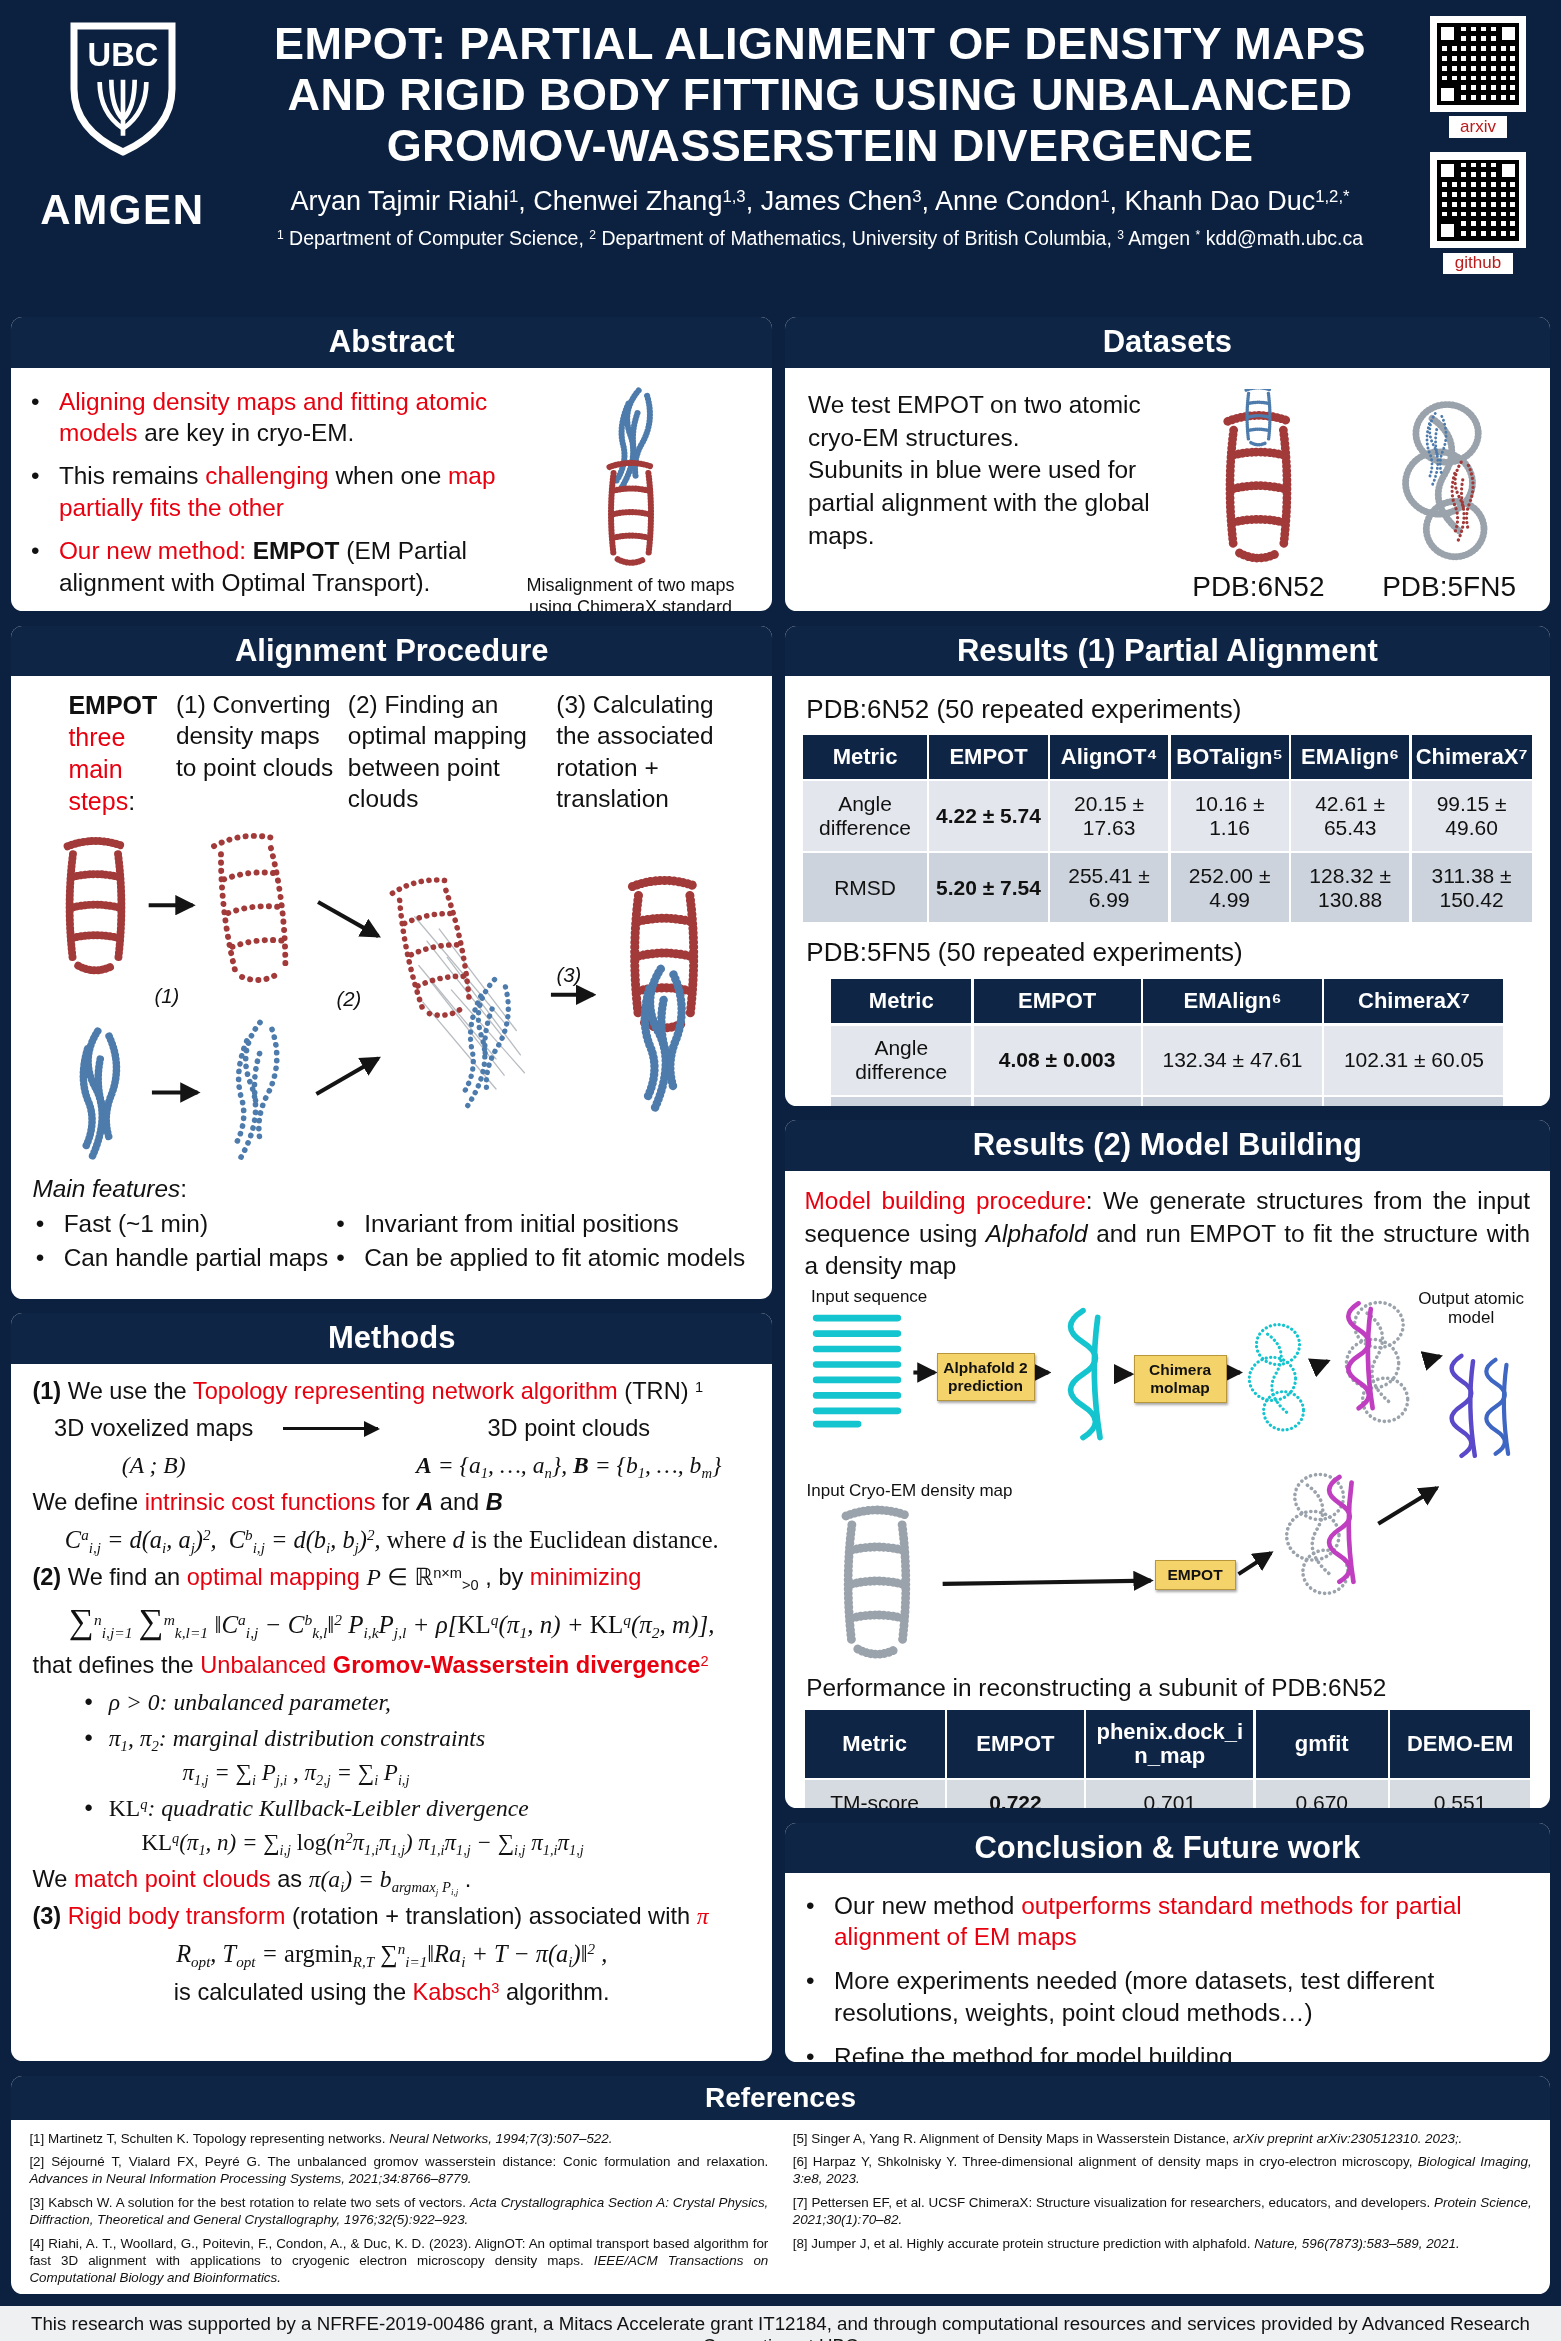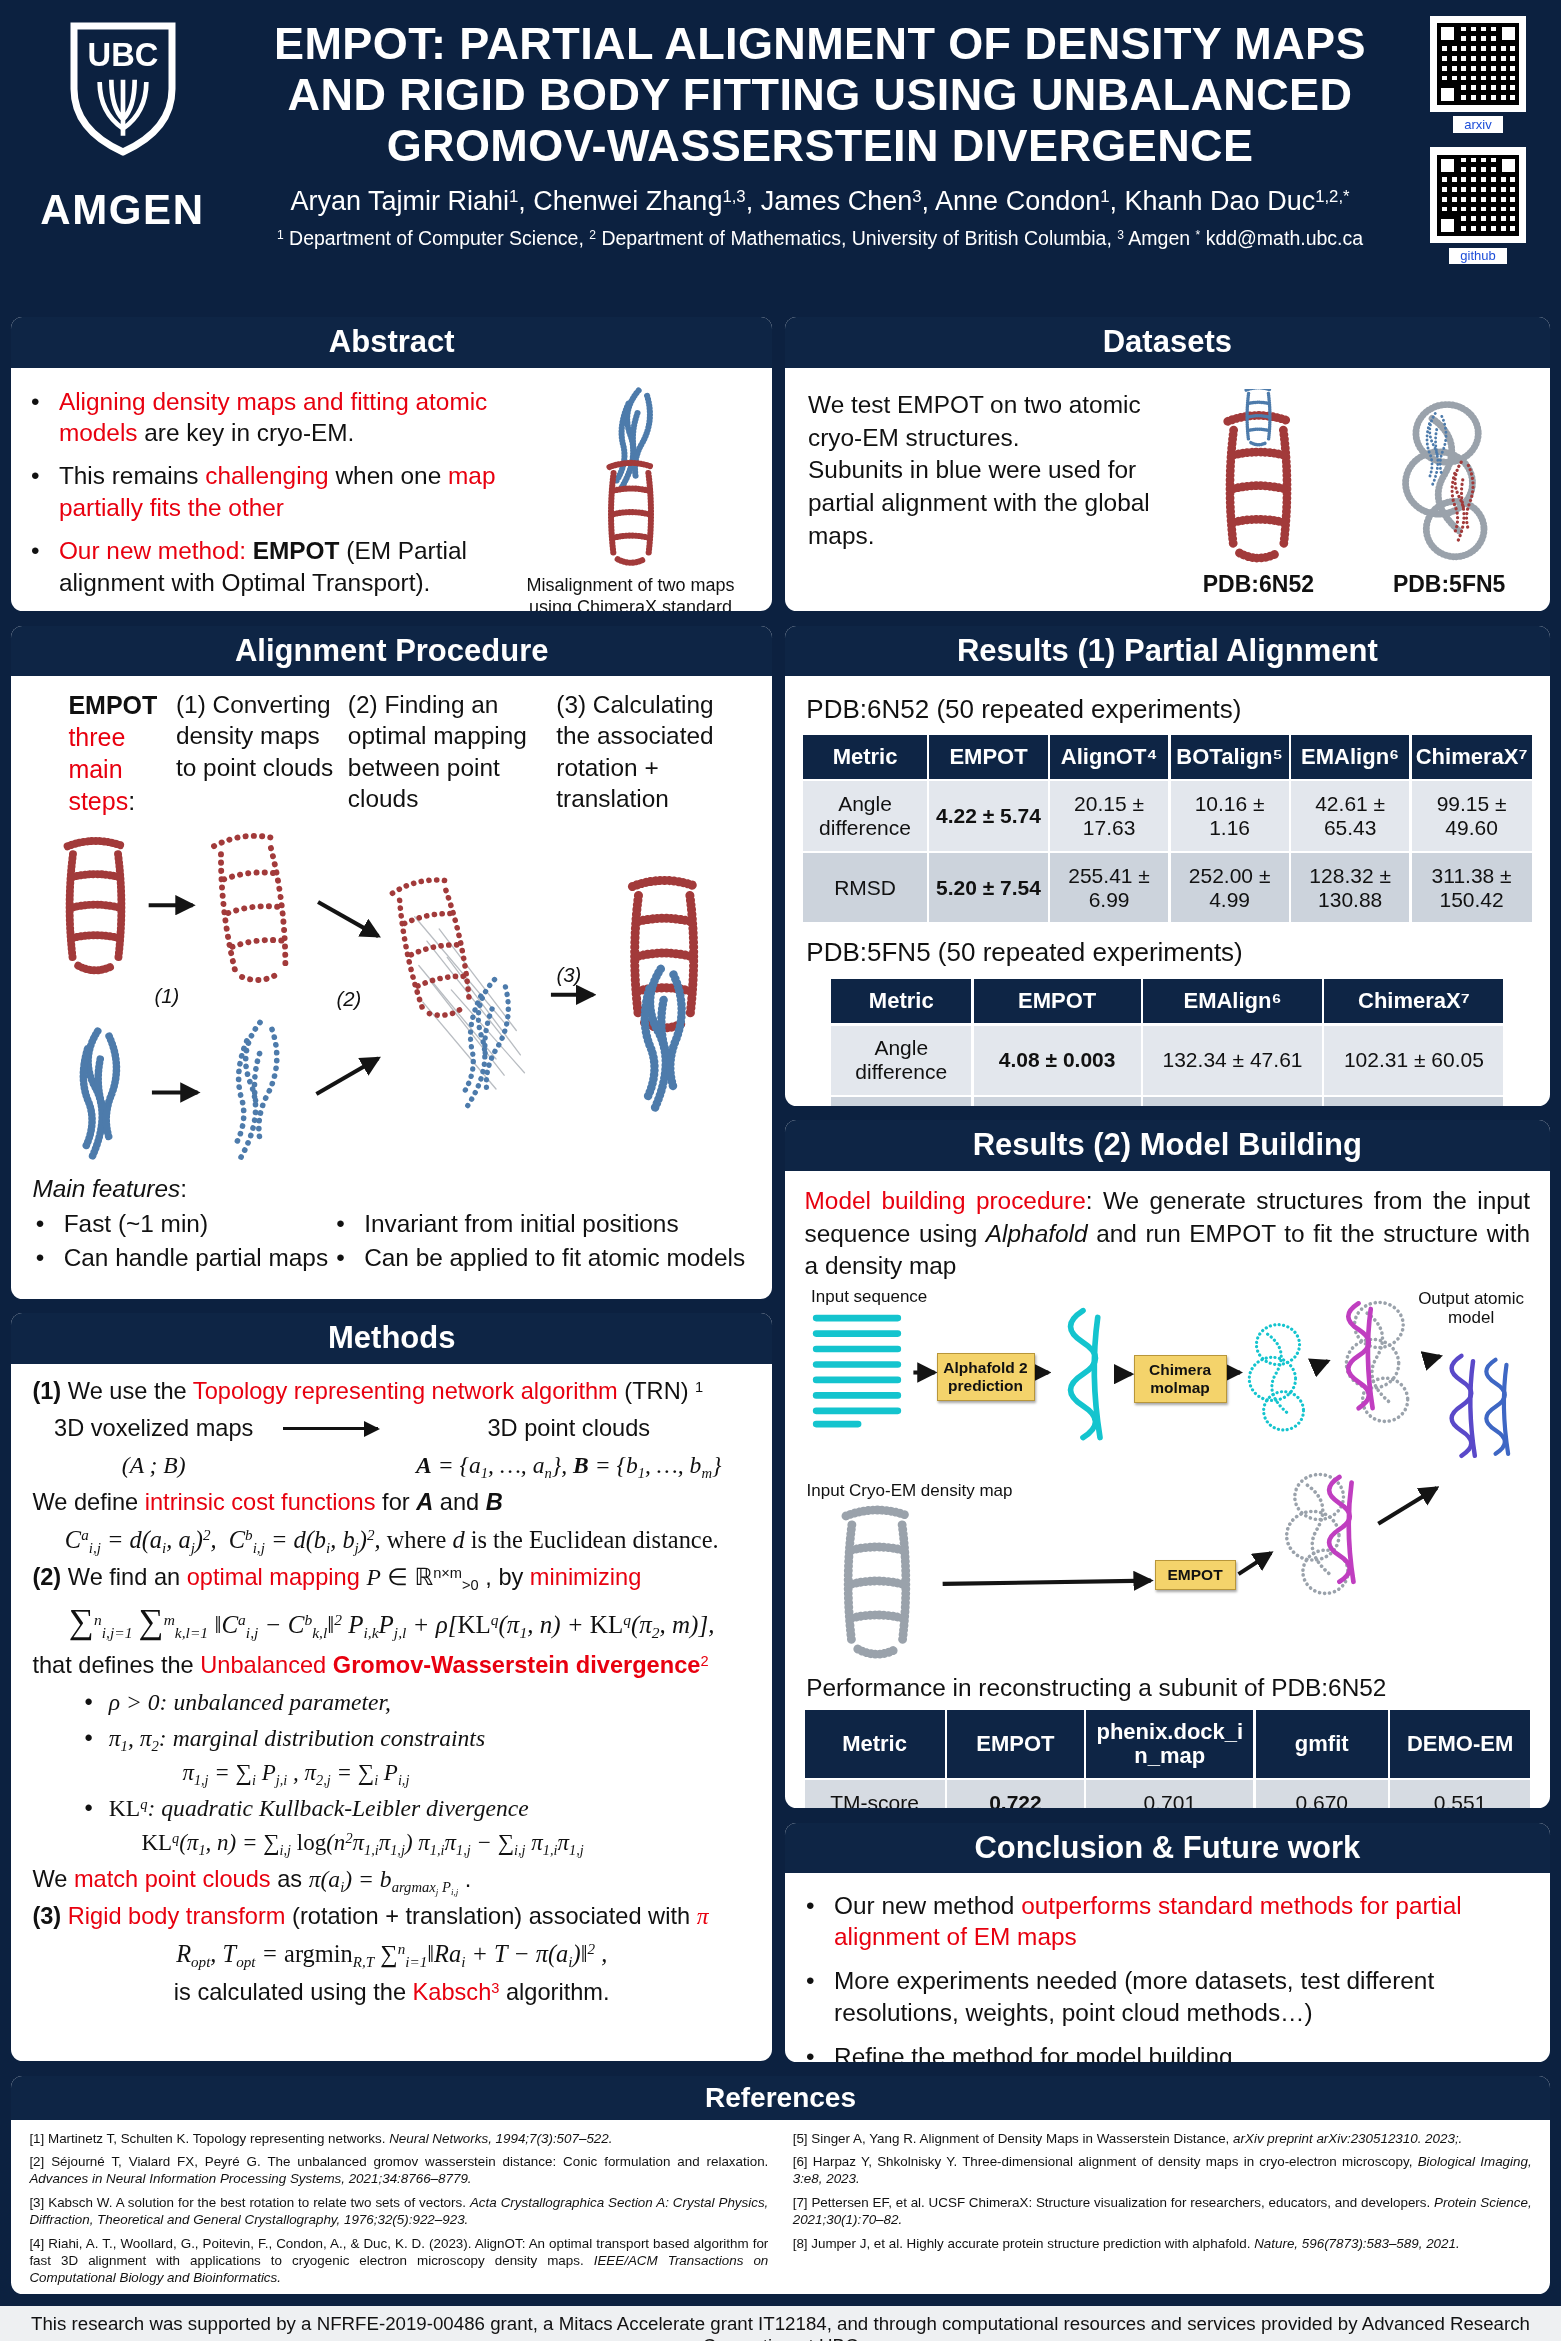--- a/index.html
+++ b/index.html
@@ -33,21 +33,21 @@
   .authors{margin-top:14.6px;font-size:27px}
   .affil{margin-top:9.8px;font-size:19.5px}
   .hdr-right{width:124px;display:flex;flex-direction:column;gap:14.6px;align-items:center;padding-top:1.6px}
   .qrwrap{display:flex;flex-direction:column;align-items:center;gap:4.1px}
   .qr{position:relative;width:96px;height:96px;background:#fff;padding:7.3px}
   .qr-in{width:100%;height:100%;
     background-image:repeating-linear-gradient(0deg,#000 0 4.9px,transparent 4.9px 9.8px),
                      repeating-linear-gradient(90deg,#000 0 4.9px,#fff 4.9px 9.8px)}
   .fp{position:absolute;width:21px;height:21px;border:4.9px solid #000;background:#fff}
   .fp.tl{top:7.3px;left:7.3px}.fp.tr{top:7.3px;right:7.3px}.fp.bl{bottom:7.3px;left:7.3px}
-  .qrlabel{background:#fff;color:#1d4ed8;font-size:13px;padding:0.8px 11.4px}
+  .qrlabel{background:#fff;color:#b91c1c;font-size:17px;padding:0.8px 11.4px}
 
   
   .main{display:flex;gap:13px;padding:13px 11.4px 0}
   .col{flex:1;display:flex;flex-direction:column;gap:14.6px}
   .panel{background:#fff;border-radius:11.4px;overflow:hidden;display:flex;flex-direction:column;flex:0 0 auto}
   .ptitle{background:var(--navy);color:#fff;font-weight:bold;font-size:31px;text-align:center;padding:7.3px 0;flex:0 0 auto}
 
   
   svg.mol{fill:none;stroke-linecap:round}
   use.solid{stroke:currentColor;stroke-width:6;stroke-dasharray:0.1 3}
@@ -65,21 +65,21 @@
   .abs-fig{flex:0 0 244px;display:flex;flex-direction:column;align-items:center}
   .abs-fig svg{width:138px;height:185px}
   .abs-fig figcaption{font-size:18px;text-align:center;margin-top:4.9px;line-height:1.2}
 
   
   .ds-body{display:flex;padding:21px 23px 14.6px;gap:9.8px;flex:1}
   .ds-text{flex:1.05;font-size:24.4px;line-height:1.35}
   .ds-figs{flex:1;display:flex;gap:13px;justify-content:space-between}
   .ds-fig{display:flex;flex-direction:column;align-items:center;justify-content:space-between}
   .ds-fig svg{width:155px;height:181px}
-  .ds-label{font-weight:bold;font-size:23px;margin-top:1.6px}
+  .ds-label{font-weight:normal;font-size:28px;margin-top:1.6px}
 
   
   .proc-body{flex:1;padding:13px 21px 9.8px;display:flex;flex-direction:column}
   .proc-steps{padding-left:36px;font-size:24.4px;line-height:1.28;display:flex;gap:5.7px}
   .proc-steps .intro{font-size:25px;margin-bottom:1.6px}
   .proc-diagram{position:relative;height:342px;margin-top:8.1px}
   .proc-diagram svg.mol{position:absolute}
   .stage-label{position:absolute;font-size:20.3px;font-style:italic}
   .features{margin-top:6.5px;font-size:24.4px}
   .features .fh{margin-bottom:6.5px}

